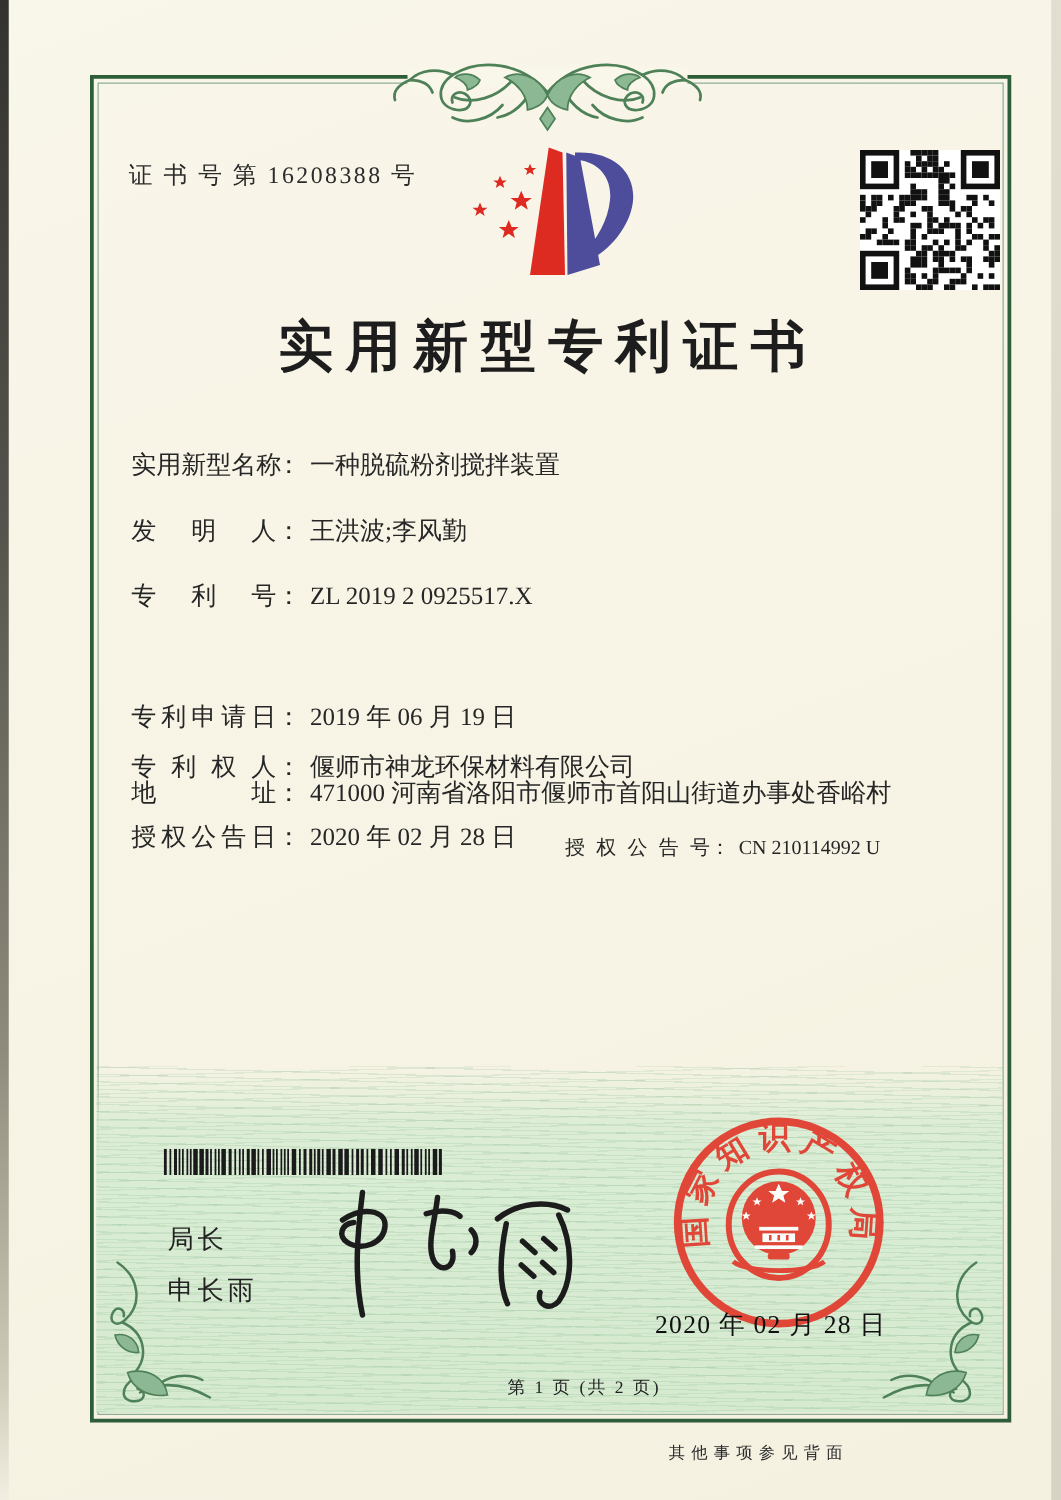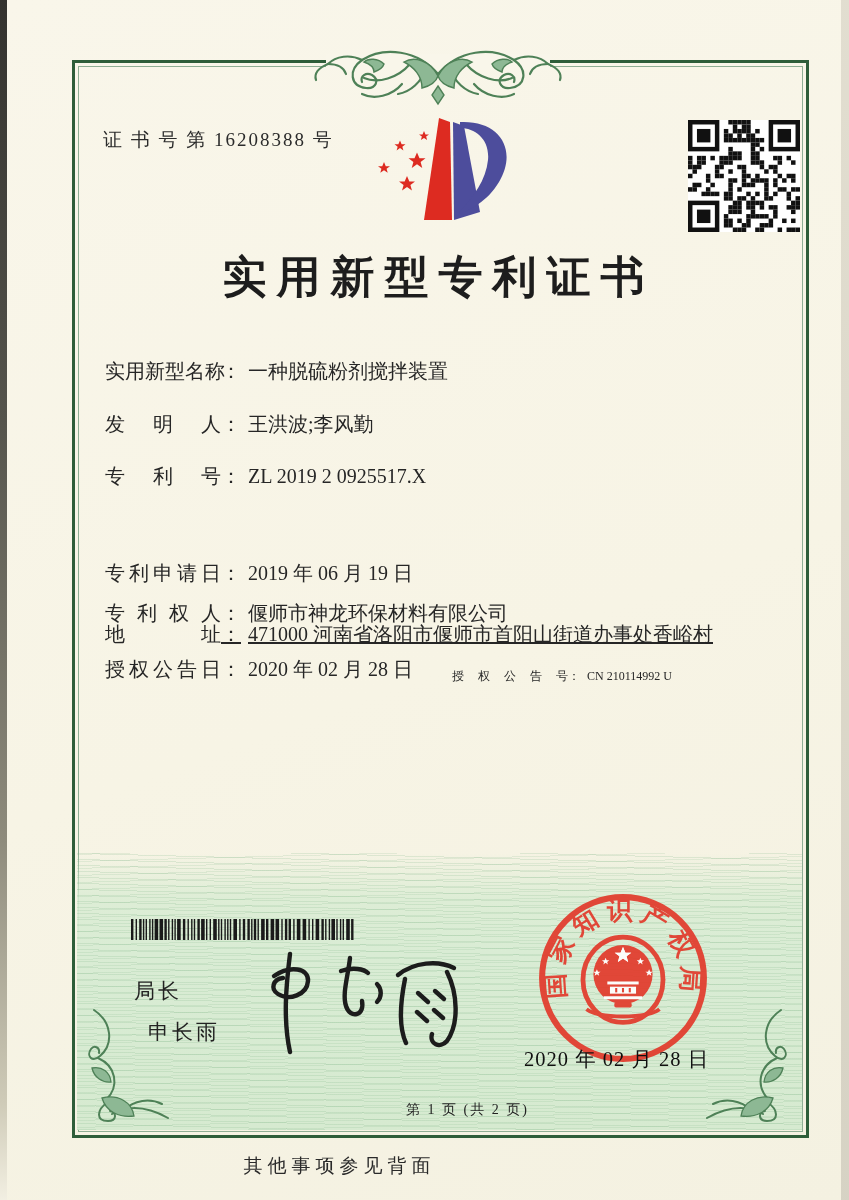--- a/index.html
+++ b/index.html
@@ -30,34 +30,34 @@
   .abs{position:absolute;}
   .txt{color:#262626;}
 
   #cert-number{left:103px;top:127px;font-size:19px;letter-spacing:2px;color:#2b2b2b;}
   #title{left:72px;top:248px;width:731px;text-align:center;font-size:44px;font-weight:700;
          color:#1d1d1d;letter-spacing:10px;padding-left:2px;box-sizing:border-box;}
 
   .row{position:absolute;left:105px;white-space:nowrap;font-size:20px;color:#262626;}
   .row .lbl{display:inline-block;width:116px;text-align:justify;text-align-last:justify;}
   .row .colon{margin-right:7px;}
-  .row2{position:absolute;left:452px;white-space:nowrap;font-size:12px;color:#262626;}
+  .row2{position:absolute;left:452px;white-space:nowrap;font-size:16px;color:#262626;}
   .row2 .lbl{display:inline-block;width:116px;text-align:justify;text-align-last:justify;}
   .row2 .colon{margin-right:7px;}
 
   #paragraphs{left:104px;top:701px;width:644px;font-size:16.9px;line-height:31px;
               color:#2a2a2a;letter-spacing:.4px;text-align:justify;}
   #paragraphs p{margin:0;text-indent:2.1em;}
 
   #signer-role{left:134px;top:977px;font-size:21px;letter-spacing:3px;color:#222;}
-  #signer-name{left:148px;top:1018px;font-size:21px;letter-spacing:3px;color:#222;}
+  #signer-name{left:134px;top:1018px;font-size:21px;letter-spacing:3px;color:#222;}
   #seal-date{left:524px;top:1045px;font-size:20.5px;letter-spacing:1px;color:#101010;z-index:6;}
   #page-indicator{left:72px;top:1101px;width:791px;text-align:center;font-size:14px;
                   letter-spacing:2px;color:#222;}
-  #back-note{left:0;top:1153px;width:679px;text-align:center;font-size:19px;
+  #back-note{left:0;top:1153px;width:679px;text-align:right;font-size:13px;
              letter-spacing:5px;color:#2a2a2a;}
   svg{display:block;}
 </style>
 </head>
 <body>
 
 <div id="page">
 
   <div id="edge-left" class="abs"></div>
   <div id="edge-right" class="abs"></div>
@@ -361,21 +361,21 @@
   </div>
   <div class="row" style="top:463px;">
     <span class="lbl">专利号</span><span class="colon">：</span><span class="val">ZL 2019 2 0925517.X</span>
   </div>
   <div class="row" style="top:516px;margin-top:44px;">
     <span class="lbl">专利申请日</span><span class="colon">：</span><span class="val">2019 年 06 月 19 日</span>
   </div>
   <div class="row" style="top:600px;">
     <span class="lbl">专利权人</span><span class="colon">：</span><span class="val">偃师市神龙环保材料有限公司</span>
   </div>
-  <div class="row" style="top:621px;text-decoration:underline;">
+  <div class="row" style="top:621px;">
     <span class="lbl">地址</span><span class="colon">：</span><span class="val">471000 河南省洛阳市偃师市首阳山街道办事处香峪村</span>
   </div>
   <div class="row" style="top:656px;">
     <span class="lbl">授权公告日</span><span class="colon">：</span><span class="val">2020 年 02 月 28 日</span>
   </div>
   <div class="row2" style="top:668px;">
     <span class="lbl">授权公告号</span><span class="colon">：</span><span class="val">CN 210114992 U</span>
   </div>
 
 

